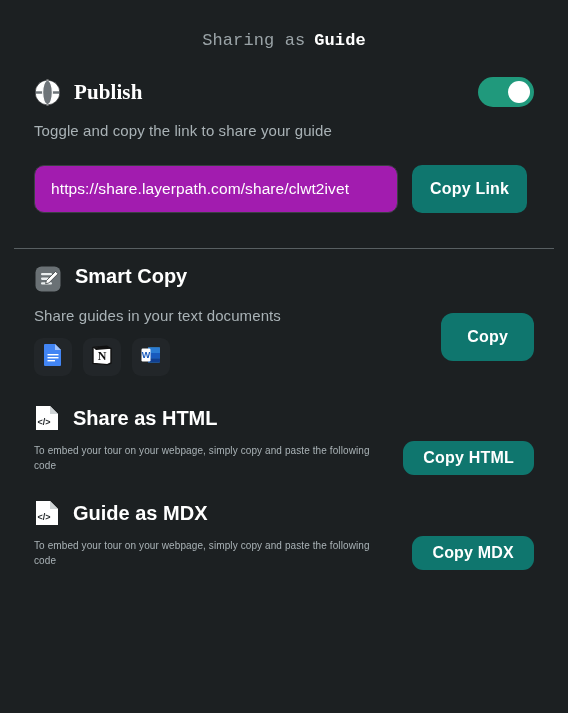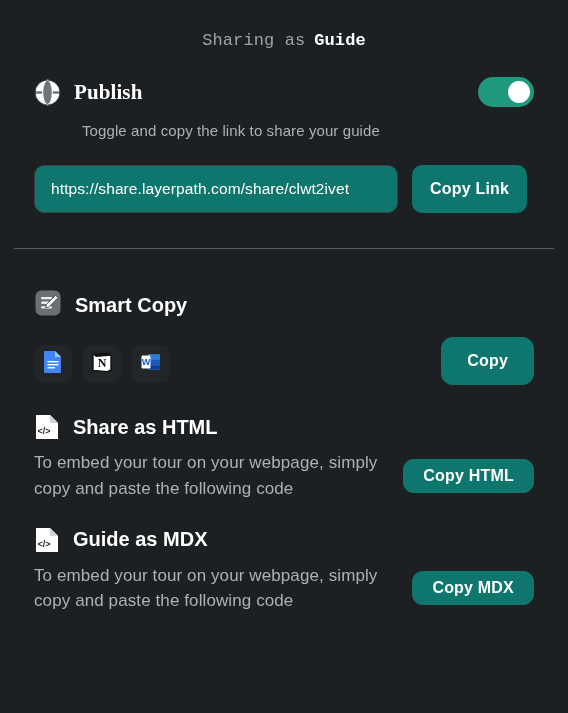--- a/index.html
+++ b/index.html
@@ -91,37 +91,36 @@
     top: 4px;
     right: 4px;
   }
 
   .subtitle {
     padding: 0 34px;
     margin-top: 10px;
     font-size: 15px;
     color: #a9b2b6;
     letter-spacing: 0.1px;
-    margin-left: 48px;
   }
 
   
   .link-row {
     display: flex;
     align-items: center;
     gap: 14px;
     padding: 0 34px;
     margin-top: 26px;
   }
   .link-input {
     flex: 0 0 auto;
     width: 364px;
     height: 48px;
     box-sizing: border-box;
-    background: #0f766e;
+    background: #a21caf;
     border: 1px solid #3a4043;
     border-radius: 10px;
     color: #ffffff;
     font-size: 15.5px;
     font-family: "Liberation Sans", sans-serif;
     padding: 12px 16px;
     outline: none;
     letter-spacing: 0.1px;
   }
   .btn {
@@ -143,23 +142,23 @@
     height: 1px;
     background: #585f62;
     margin: 35px 14px 0 14px;
   }
 
   
   .section {
     padding: 0 34px;
   }
   .smart-head {
-    margin-top: 40px;
-    display: flex;
-    align-items: flex-end;
+    margin-top: 16px;
+    display: flex;
+    align-items: flex-start;
     gap: 13px;
   }
   .smart-head .label {
     font-size: 20px;
     font-weight: bold;
     color: #ffffff;
   }
   .smart-body {
     display: flex;
     align-items: flex-start;
@@ -209,21 +208,21 @@
     color: #ffffff;
   }
   .share-body {
     display: flex;
     align-items: center;
     justify-content: space-between;
     margin-top: 9px;
     gap: 14px;
   }
   .share-desc {
-    font-size: 17px;
+    font-size: 10px;
     color: #a9b2b6;
     line-height: 1.52;
     max-width: 350px;
     letter-spacing: 0.1px;
   }
   .btn-wide {
     height: 34px;
     padding: 0 20px;
     border-radius: 11px;
     flex: 0 0 auto;
@@ -276,20 +275,21 @@
           <rect x="7" y="12.6" width="8" height="2.3" rx="1.1" fill="#e9edee"></rect>
           <rect x="7" y="17.2" width="11" height="2.3" rx="1.1" fill="#e9edee"></rect>
           <path d="M21.6 6.4l2.4 2.4-9.2 9.2-3.2 0.8 0.8-3.2z" fill="#ffffff" stroke="#3b4043" stroke-width="0.8" stroke-linejoin="round"></path>
         </svg>
       </span>
       <span class="label">Smart Copy</span>
     </div>
 
     <div class="smart-body">
       <div class="smart-left">
+        <div class="smart-desc">Share guides in your text documents</div>
         <div class="app-icons">
 
           <div class="app-chip">
             <span>
               <svg width="20" height="24" viewBox="0 0 20 24" aria-hidden="true">
                 <path d="M2 1h10l6 6v15a1 1 0 0 1-1 1H2a1 1 0 0 1-1-1V2a1 1 0 0 1 1-1z" fill="#4285f4"></path>
                 <path d="M12 1l6 6h-6z" fill="#a1c2fa"></path>
                 <rect x="4.5" y="11" width="11" height="1.4" fill="#ffffff"></rect>
                 <rect x="4.5" y="14" width="11" height="1.4" fill="#ffffff"></rect>
                 <rect x="4.5" y="17" width="7.5" height="1.4" fill="#ffffff"></rect>

